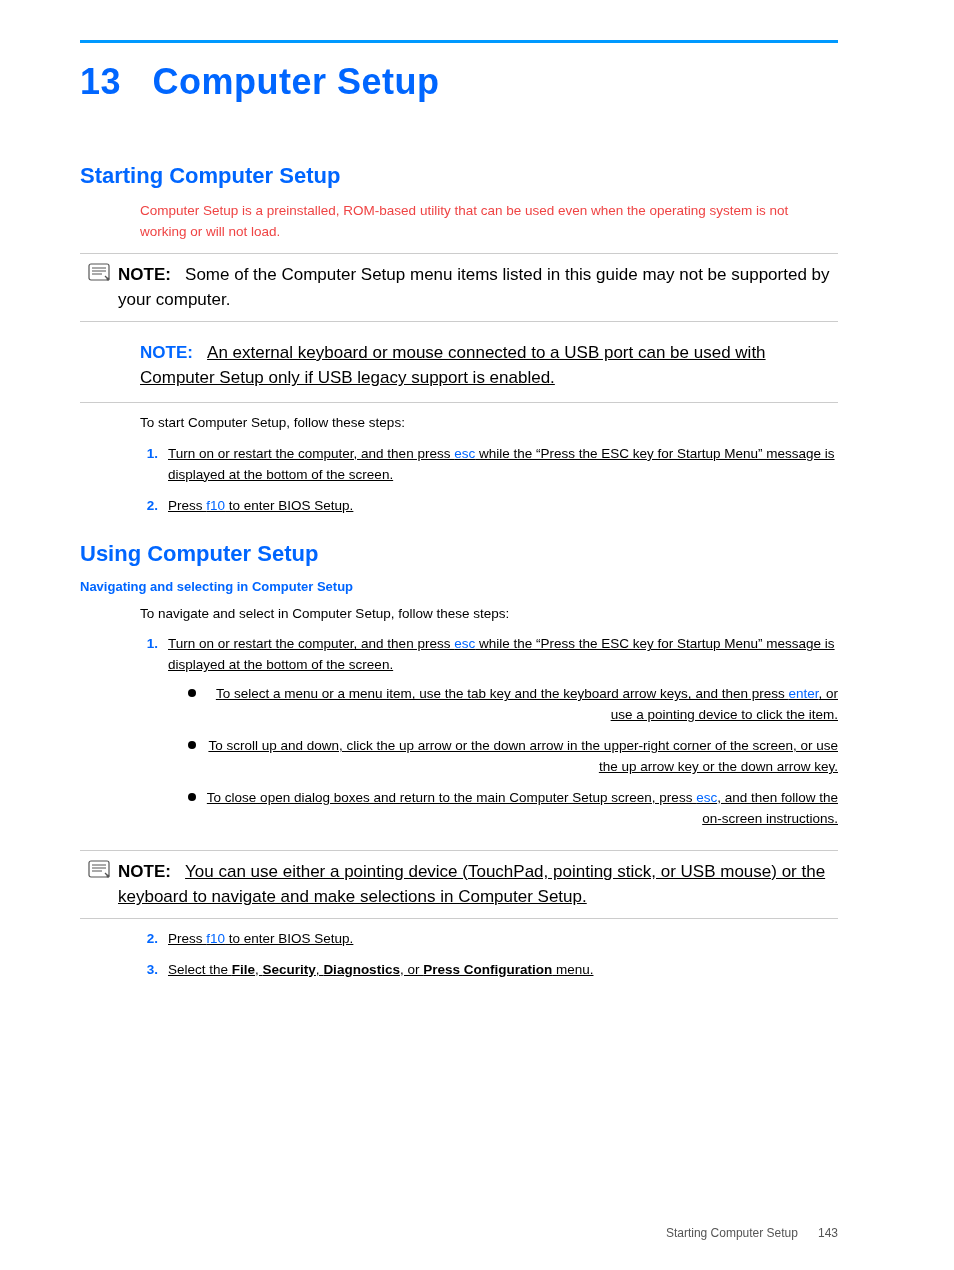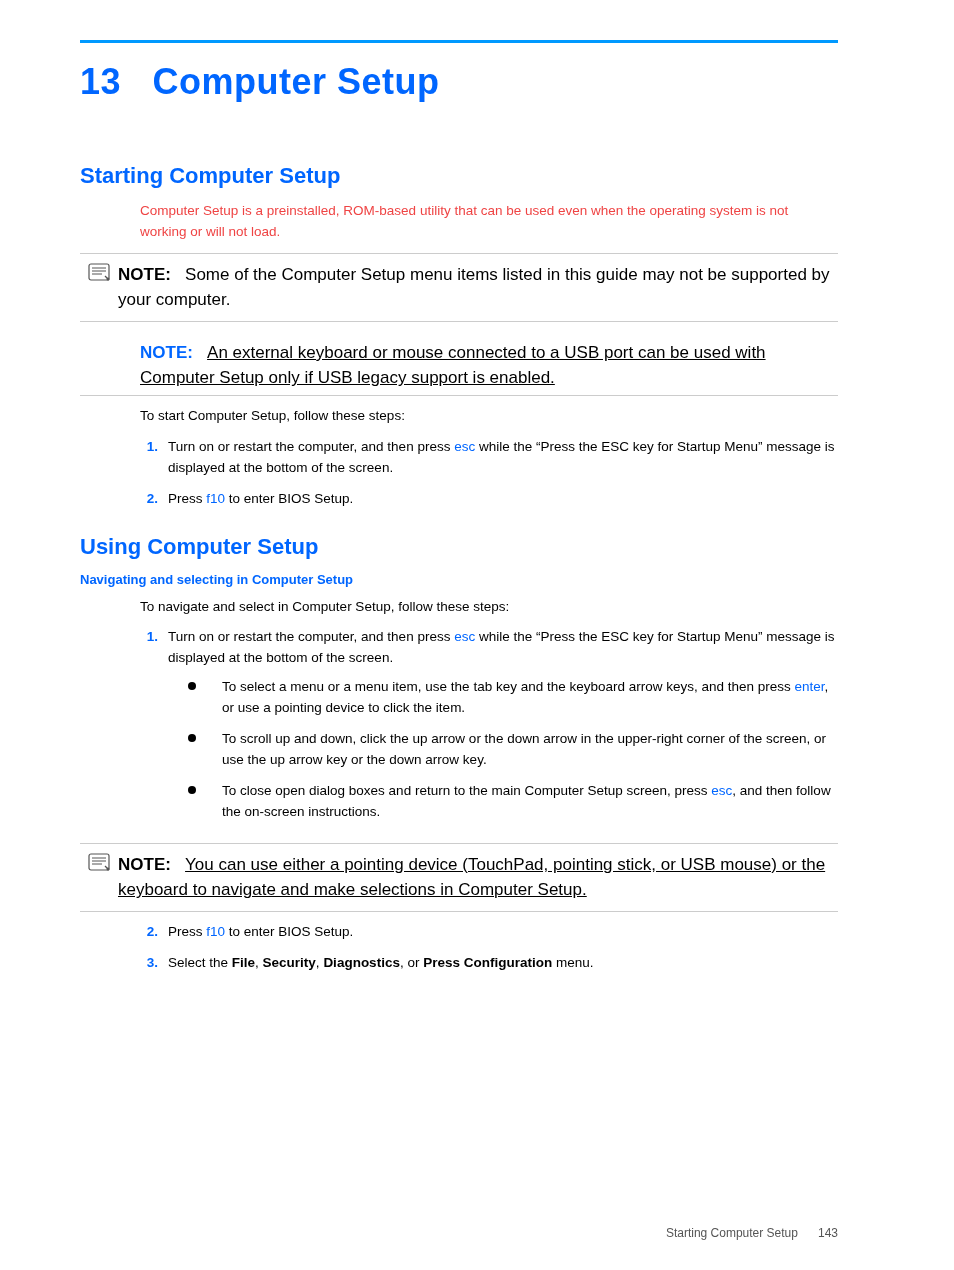--- a/index.html
+++ b/index.html
@@ -74,21 +74,21 @@
       border-bottom: 1px solid #cccccc;
       padding: 8px 0 8px 0;
       margin: 10px 0 10px 0;
       display: flex;
       align-items: flex-start;
       gap: 6px;
     }
 
     .note-box-plain {
       border-bottom: 1px solid #cccccc;
-      padding: 8px 0 4px 60px;
+      padding: 8px 0 11px 60px;
       margin: 8px 0 10px 0;
     }
 
     .note-icon {
       width: 24px;
       height: 20px;
       flex-shrink: 0;
       margin-left: 8px;
       margin-top: 1px;
     }
@@ -132,36 +132,38 @@
 
     .numbered-item .num {
       color: #0066ff;
       font-weight: bold;
       min-width: 18px;
       text-align: right;
     }
 
     .numbered-item .item-text {
       flex: 1;
+      text-decoration: underline;
     }
 
     .bullet-list {
       margin-left: 0;
       padding-left: 0;
       list-style: none;
       margin-top: 8px;
     }
 
     .bullet-item {
       display: flex;
-      gap: 26px;
+      gap: 4px;
       margin-bottom: 10px;
       font-size: 13.5px;
       line-height: 1.55;
       padding-left: 20px;
+      text-align: right;
     }
 
     .bullet-dot {
       width: 8px;
       height: 8px;
       background: #000000;
       border-radius: 50%;
       flex-shrink: 0;
       margin-top: 5px;
     }

